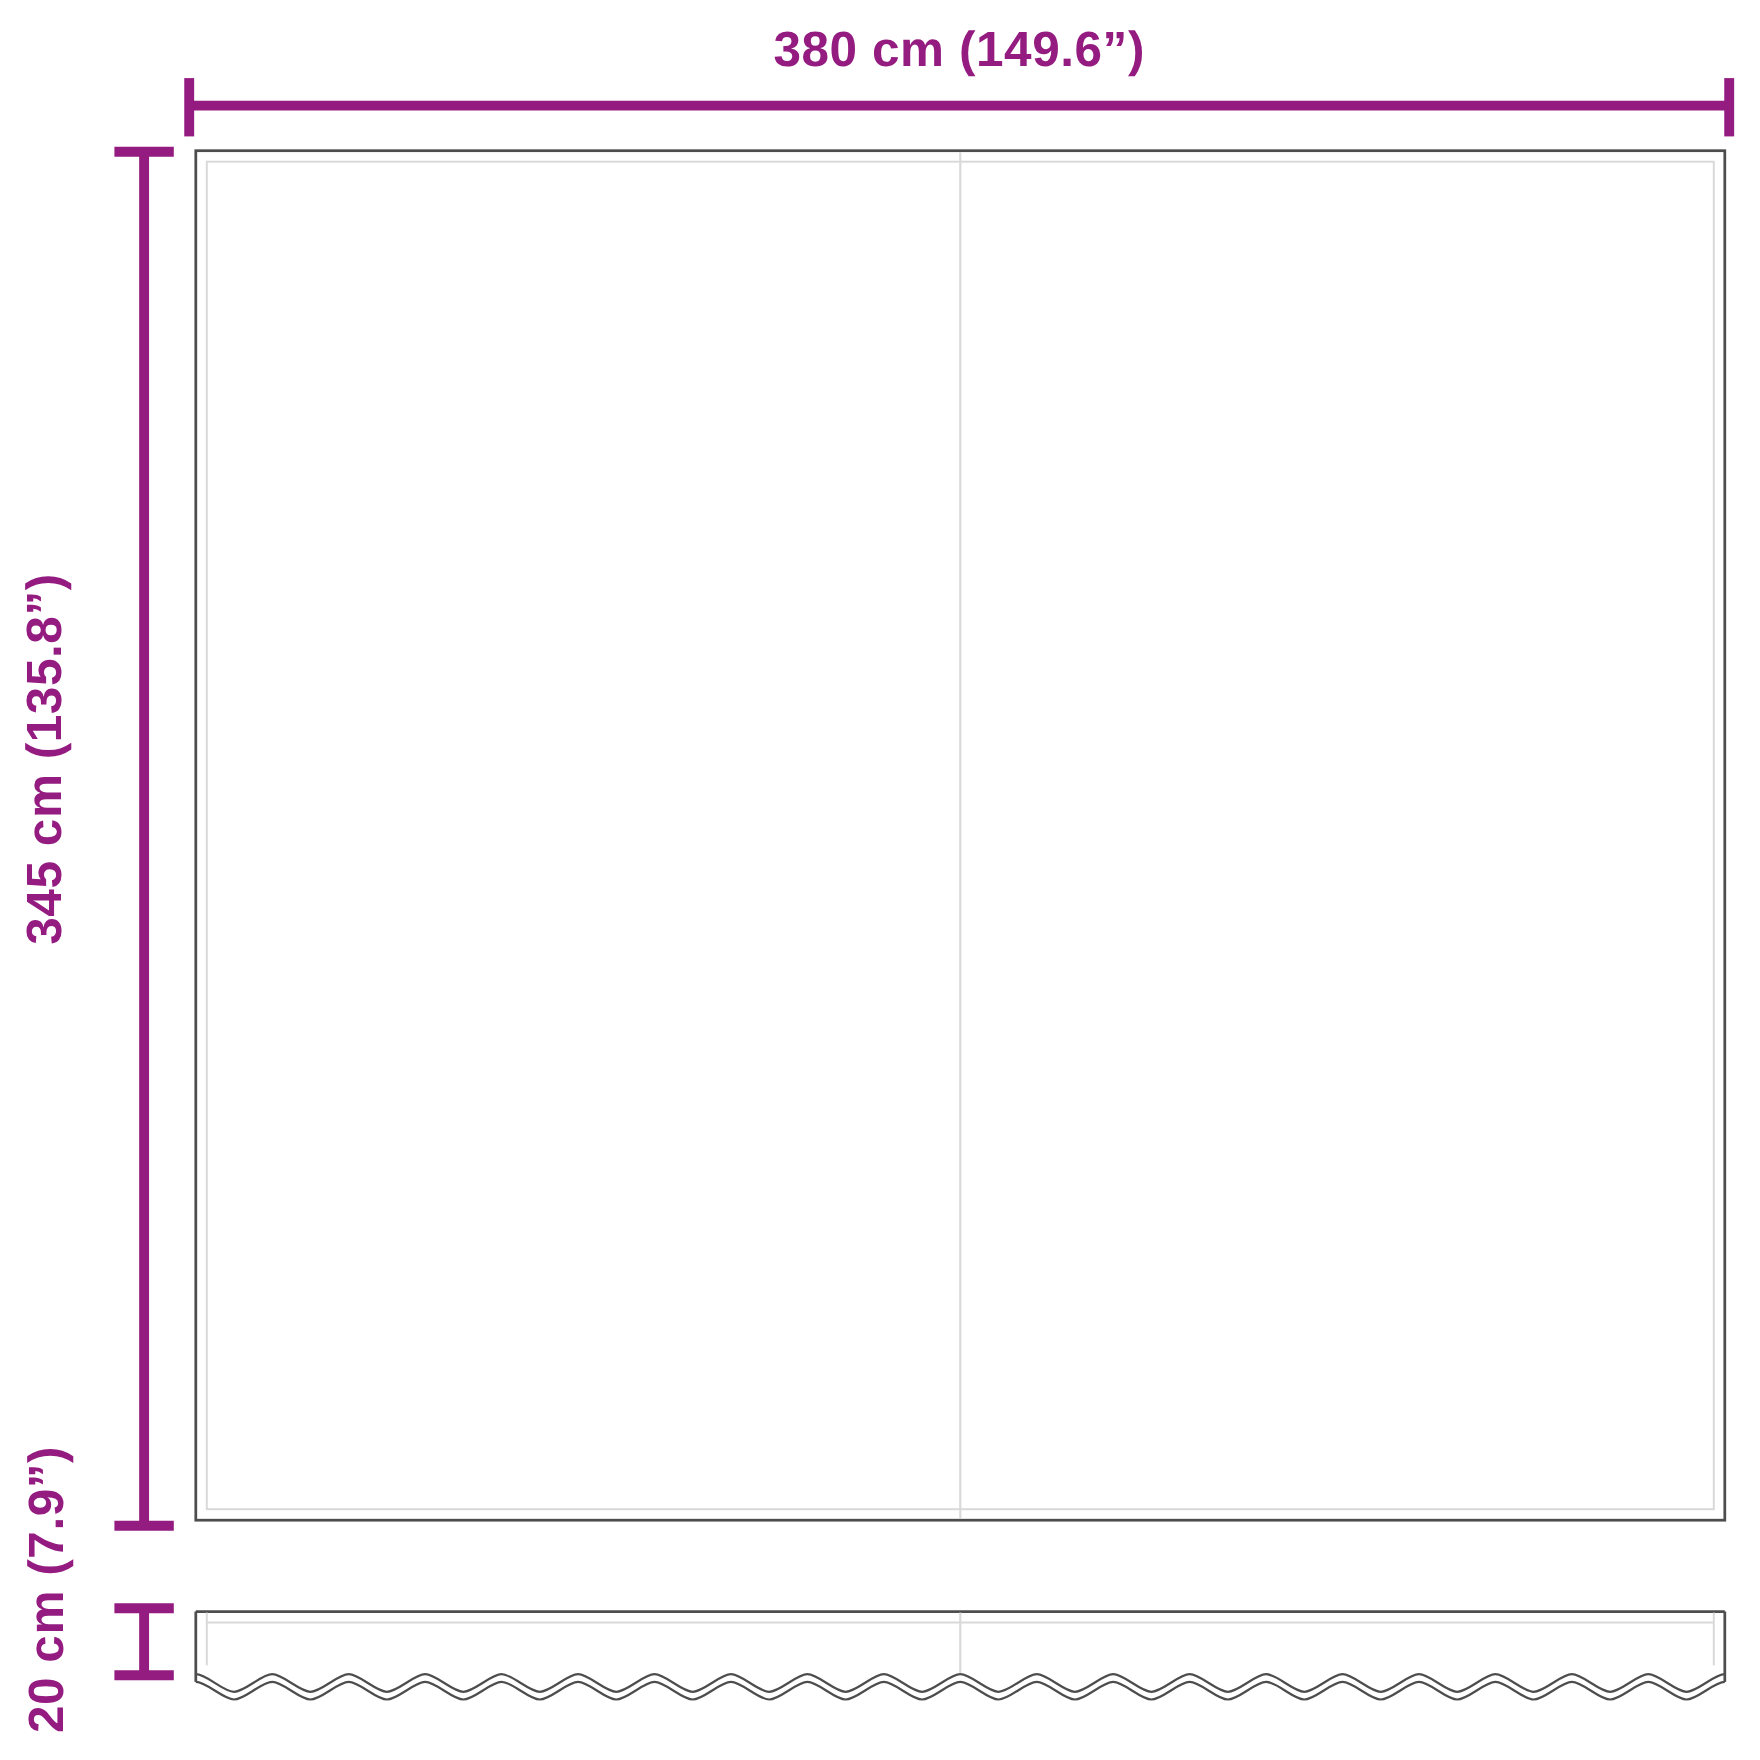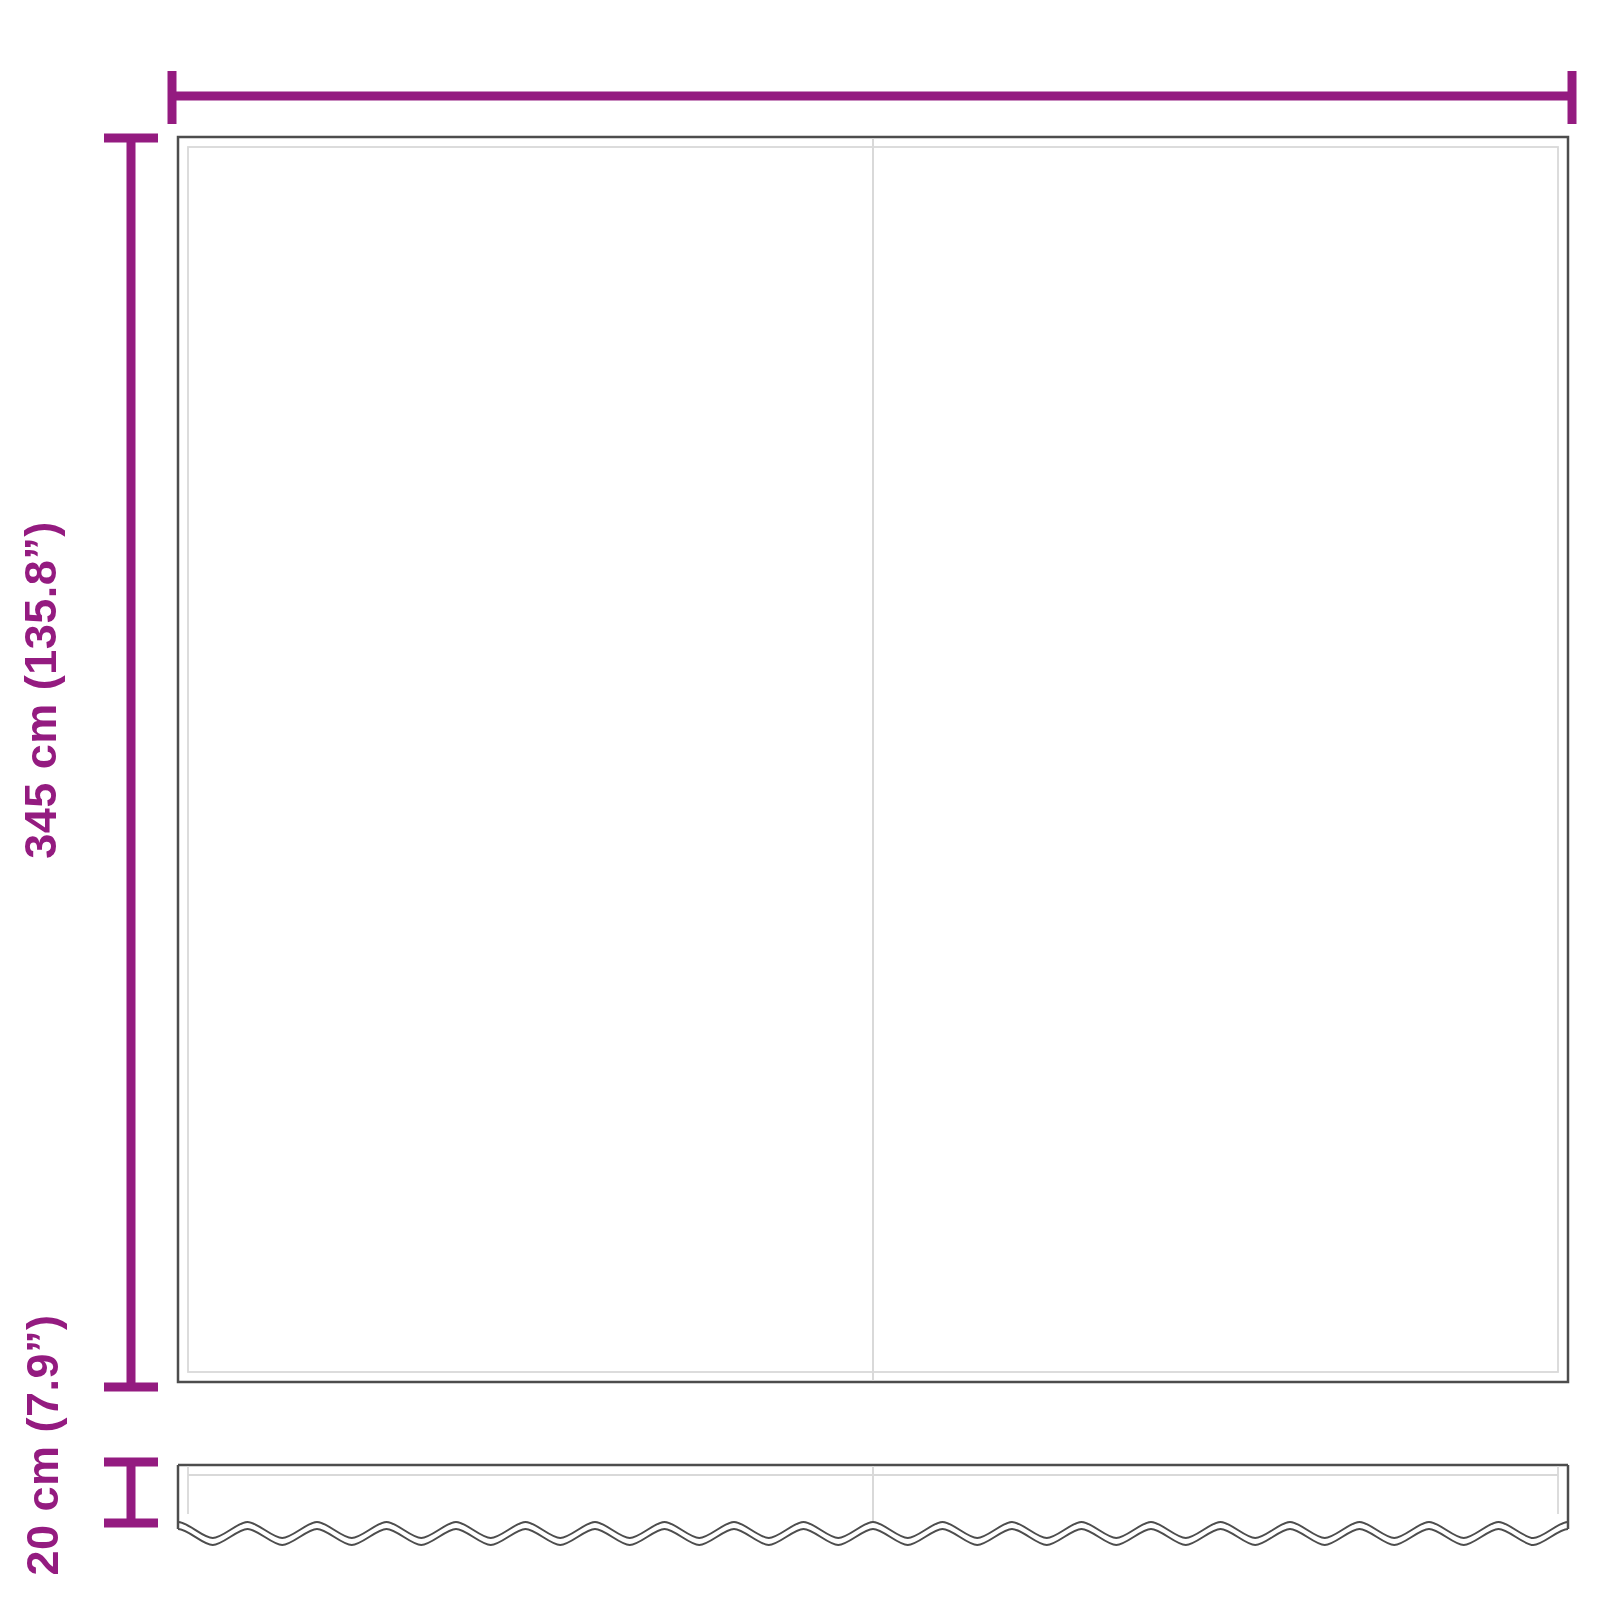--- a/index.html
+++ b/index.html
@@ -81,16 +81,17 @@
       <line x1="104" y1="1387" x2="158" y2="1387" class="accent-stroke" stroke-width="9"></line>
     </g>
 
     <g>
       <line x1="131" y1="1462" x2="131" y2="1523" class="accent-stroke" stroke-width="9"></line>
       <line x1="104" y1="1462" x2="158" y2="1462" class="accent-stroke" stroke-width="9"></line>
       <line x1="104" y1="1523" x2="158" y2="1523" class="accent-stroke" stroke-width="9"></line>
     </g>
   </svg>
 
+  <div class="dim-label top">380 cm (149.6”)</div>
   <div class="dim-label left">345 cm (135.8”)</div>
   <div class="dim-label valance">20 cm (7.9”)</div>
 
 </div>
 
 </body></html>

